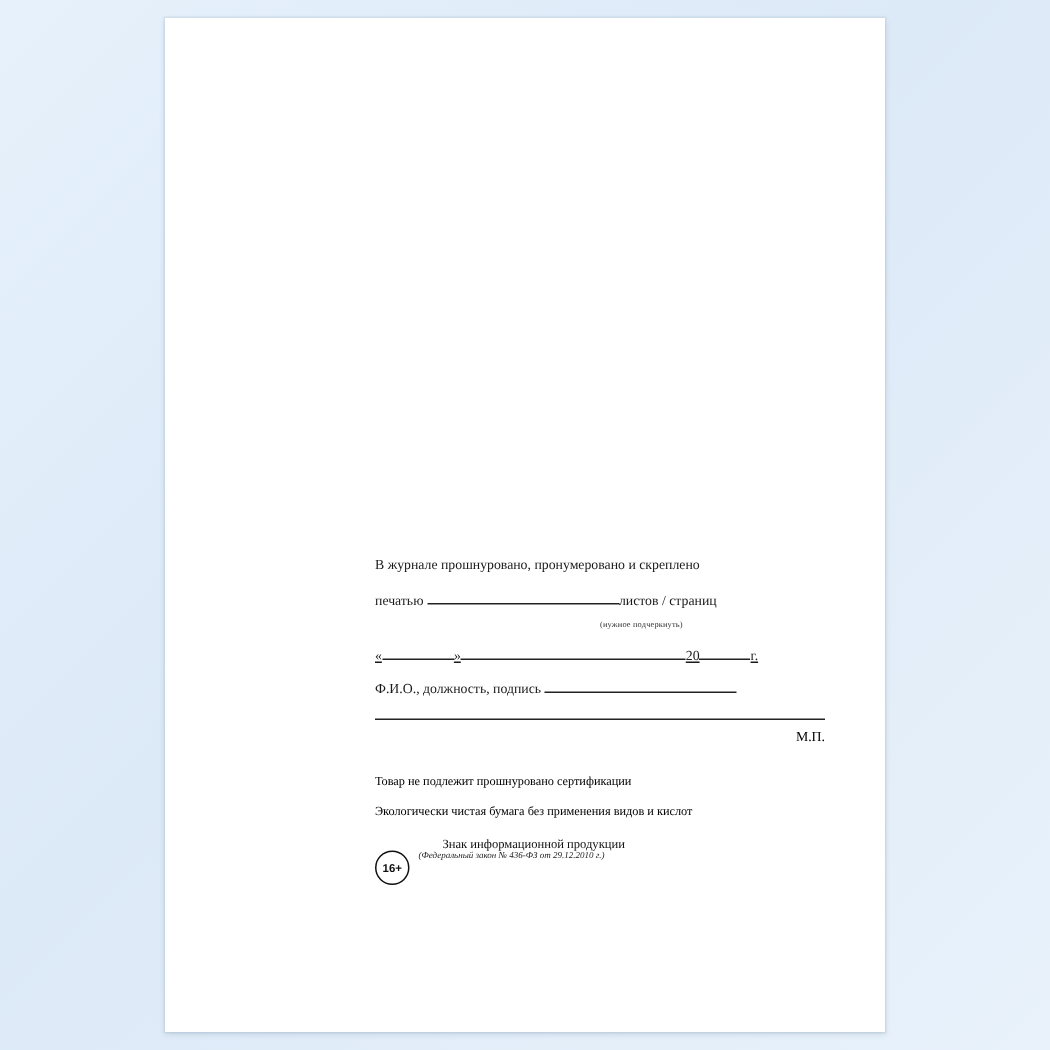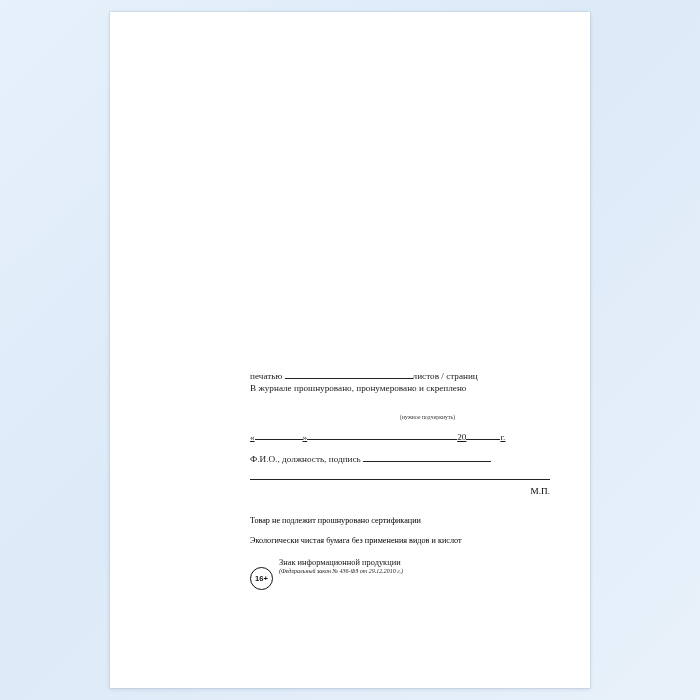--- a/index.html
+++ b/index.html
@@ -101,36 +101,36 @@
     align-items: center;
     justify-content: center;
     font-size: 7.6px;
     font-weight: bold;
     font-family: "Liberation Sans", sans-serif;
     color: #111;
     margin-top: 11px;
     text-align: right;
   }
   .badge-text { padding-top: 2px; }
-  .badge-title { font-size: 8.4px; color: #111; }
+  .badge-title { font-size: 8.4px; color: #111; margin-left: 16px; }
   .badge-sub { font-size: 6px; font-style: italic; color: #222; margin-top: 1px; }
 </style>
 </head>
 <body>
 
 <div class="stage">
   <div class="page">
     <div class="content">
 
+      <div class="line blk1">В журнале прошнуровано, пронумеровано и скреплено</div>
+
       <div class="line">
         <span>печатью</span>
         <span class="fill f-long"></span><span>листов / страниц</span>
       </div>
-
-      <div class="line blk1">В журнале прошнуровано, пронумеровано и скреплено</div>
       <div class="hint-row">
         <span class="hint">(нужное подчеркнуть)</span>
       </div>
 
       <div class="line row-date">
         <span>«</span><span class="fill f-short"></span><span>»</span><span class="fill f-mid"></span><span>20</span><span class="fill f-xshort"></span><span>г.</span>
       </div>
 
       <div class="line row-fio">
         <span>Ф.И.О., должность, подпись</span>

